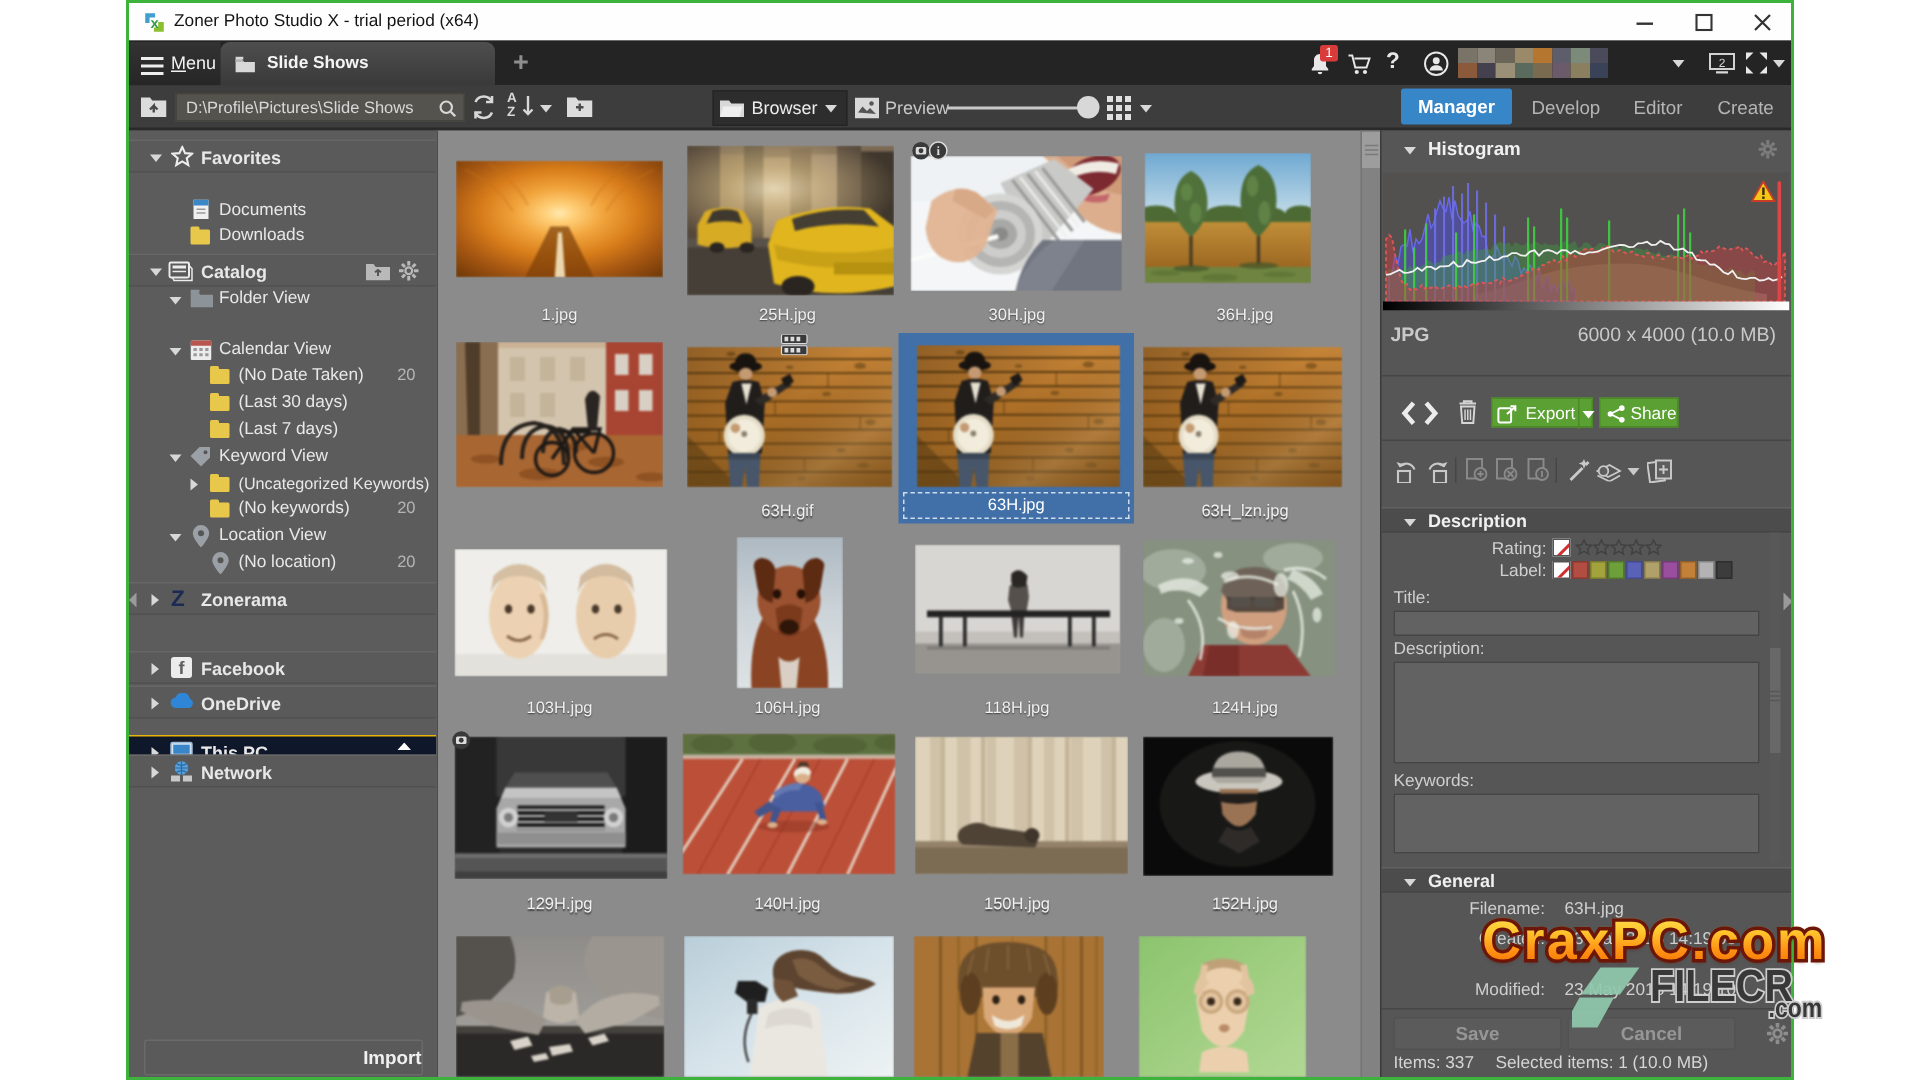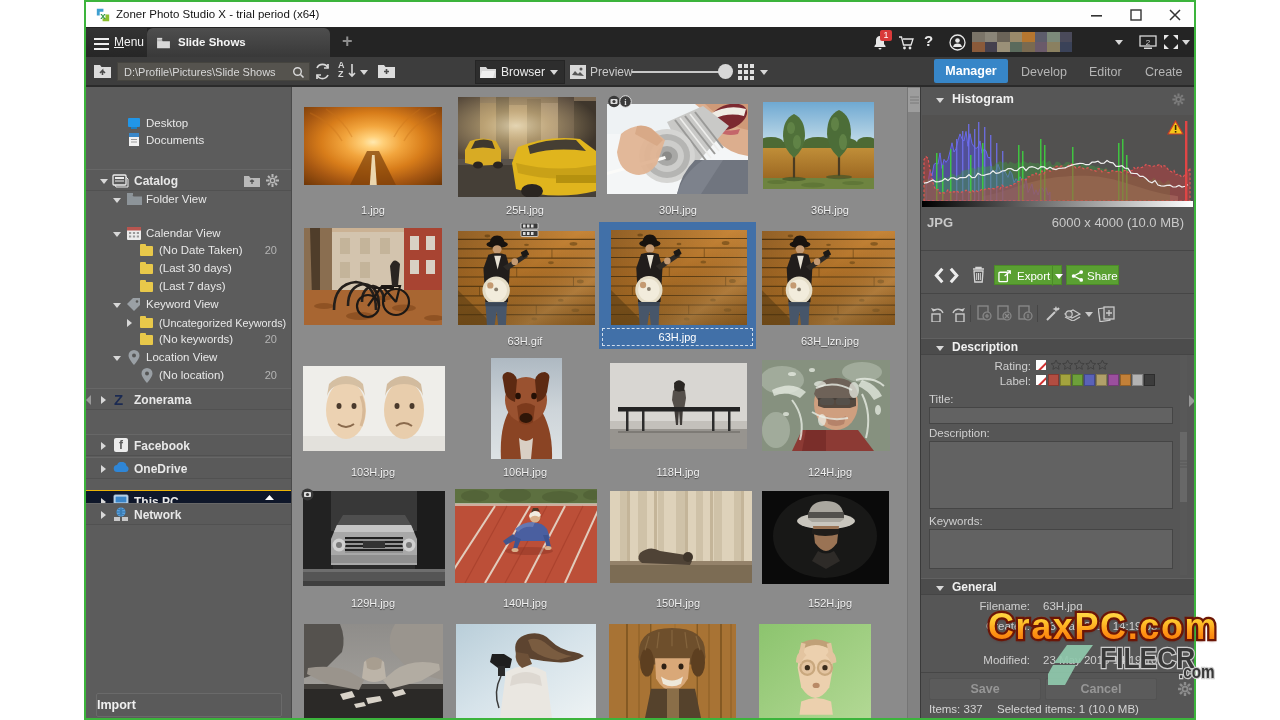--- a/index.html
+++ b/index.html
@@ -666,35 +666,39 @@
       </svg>
     <div class="arr d abs" style="left:674px;top:13px"></div>
 
     <div class="abs" style="left:848px;top:2px;width:74px;height:24px;background:#3786c8;border-radius:2px;text-align:center;line-height:24px;font-size:12.5px;font-weight:bold;color:#fff">Manager</div>
     <div class="abs" style="left:935px;top:8px;font-size:12.5px;color:#b5b5b5">Develop</div>
     <div class="abs" style="left:1003px;top:8px;font-size:12.5px;color:#b5b5b5">Editor</div>
     <div class="abs" style="left:1059px;top:8px;font-size:12.5px;color:#b5b5b5">Create</div>
   </div>
 
   <div id="sidebar">
-    <div class="srow" style="top:28px">
-      <svg class="abs" style="left:41px;top:3px" width="14" height="12" viewBox="0 0 14 12">
-          <rect x="1" y="0" width="12" height="9" rx="1" fill="#2196e8"></rect>
-          <rect x="4" y="9" width="6" height="2" fill="#1b7fc4"></rect>
-        </svg>
-      <div class="txt" style="left:60px">Desktop</div>
+    <div class="srow band" style="top:6px">
+        <div class="arr d" style="left:14px;top:9px"></div>
+      <svg class="abs" style="left:28px;top:3px" width="15" height="15" viewBox="0 0 15 15">
+          <path d="M7.5 1l1.9 4.1 4.6.4-3.5 3 1 4.5-4-2.4-4 2.4 1-4.5-3.5-3 4.6-.4z" fill="none" stroke="#ececec" stroke-width="1.4"></path>
+        </svg>
+      <div class="txt" style="left:48px">Favorites</div>
       </div>
     <div class="srow" style="top:45px">
       <svg class="abs" style="left:42px;top:1px" width="12" height="14" viewBox="0 0 12 14">
           <rect x="1" y="0" width="10" height="13" fill="#f0f0f0"></rect>
           <rect x="1" y="0" width="10" height="4" fill="#3a87c8"></rect>
           <rect x="3" y="6" width="6" height="1" fill="#999"></rect>
           <rect x="3" y="8.5" width="6" height="1" fill="#999"></rect>
         </svg>
       <div class="txt" style="left:60px">Documents</div>
+      </div>
+    <div class="srow" style="top:62px">
+      <div class="fold" style="left:41px;top:4px"></div>
+      <div class="txt" style="left:60px">Downloads</div>
       </div>
     <div class="srow band" style="top:82px">
         <div class="arr d" style="left:14px;top:9px"></div>
       <svg class="abs" style="left:26px;top:3px" width="17" height="15" viewBox="0 0 17 15">
           <rect x="1" y="2" width="13" height="10" rx="1" fill="none" stroke="#ececec" stroke-width="1.3"></rect>
           <rect x="3" y="4" width="9" height="2" fill="#ececec"></rect>
           <rect x="3" y="7.5" width="9" height="1" fill="#ececec"></rect>
           <path d="M14 4l2 2v8H4l-1-2" fill="none" stroke="#ececec" stroke-width="1"></path>
         </svg>
       <div class="txt" style="left:48px">Catalog</div>
@@ -815,21 +819,21 @@
     <div class="srow band" style="top:416px">
         <div class="arr r" style="left:15px;top:7px"></div>
       <svg class="abs" style="left:27px;top:3px" width="16" height="15" viewBox="0 0 16 15">
           <circle cx="8" cy="5" r="4.5" fill="#5aa0dc"></circle>
           <path d="M3 5h10M8 .5v9M4.5 2a6 6 0 007 0M4.5 8a6 6 0 017 0" stroke="#2a6aa0" stroke-width=".8" fill="none"></path>
           <rect x="1" y="10" width="6" height="4" fill="#c8c8c8"></rect>
           <rect x="9" y="10" width="6" height="4" fill="#c8c8c8"></rect>
         </svg>
       <div class="txt" style="left:48px">Network</div>
       </div>
-    <div class="abs" style="left:10px;top:606px;width:186px;height:24px;background:#5a5a5a;border:1px solid #6a6a6a;border-radius:2px;text-align:left;line-height:22px;font-size:12.5px;font-weight:bold;color:#f0f0f0">Import</div>
+    <div class="abs" style="left:10px;top:606px;width:186px;height:24px;background:#5a5a5a;border:1px solid #6a6a6a;border-radius:2px;text-align:right;line-height:22px;font-size:12.5px;font-weight:bold;color:#f0f0f0">Import</div>
     <div class="arr" style="left:0px;top:308px;border-top:5px solid transparent;border-bottom:5px solid transparent;border-right:5px solid #9a9a9a"></div>
   </div>
 
   <div id="browser">
     <div class="ph" style="left:12px;top:20px;width:138px;height:78px"><svg width="100%" height="100%" viewBox="0 0 138 78" preserveAspectRatio="none">
           <use href="#tunnel"></use>
         </svg></div>
     <div class="ph" style="left:166px;top:10px;width:138px;height:100px"><svg width="100%" height="100%" viewBox="0 0 138 100" preserveAspectRatio="none">
           <use href="#taxi"></use>
         </svg></div>

